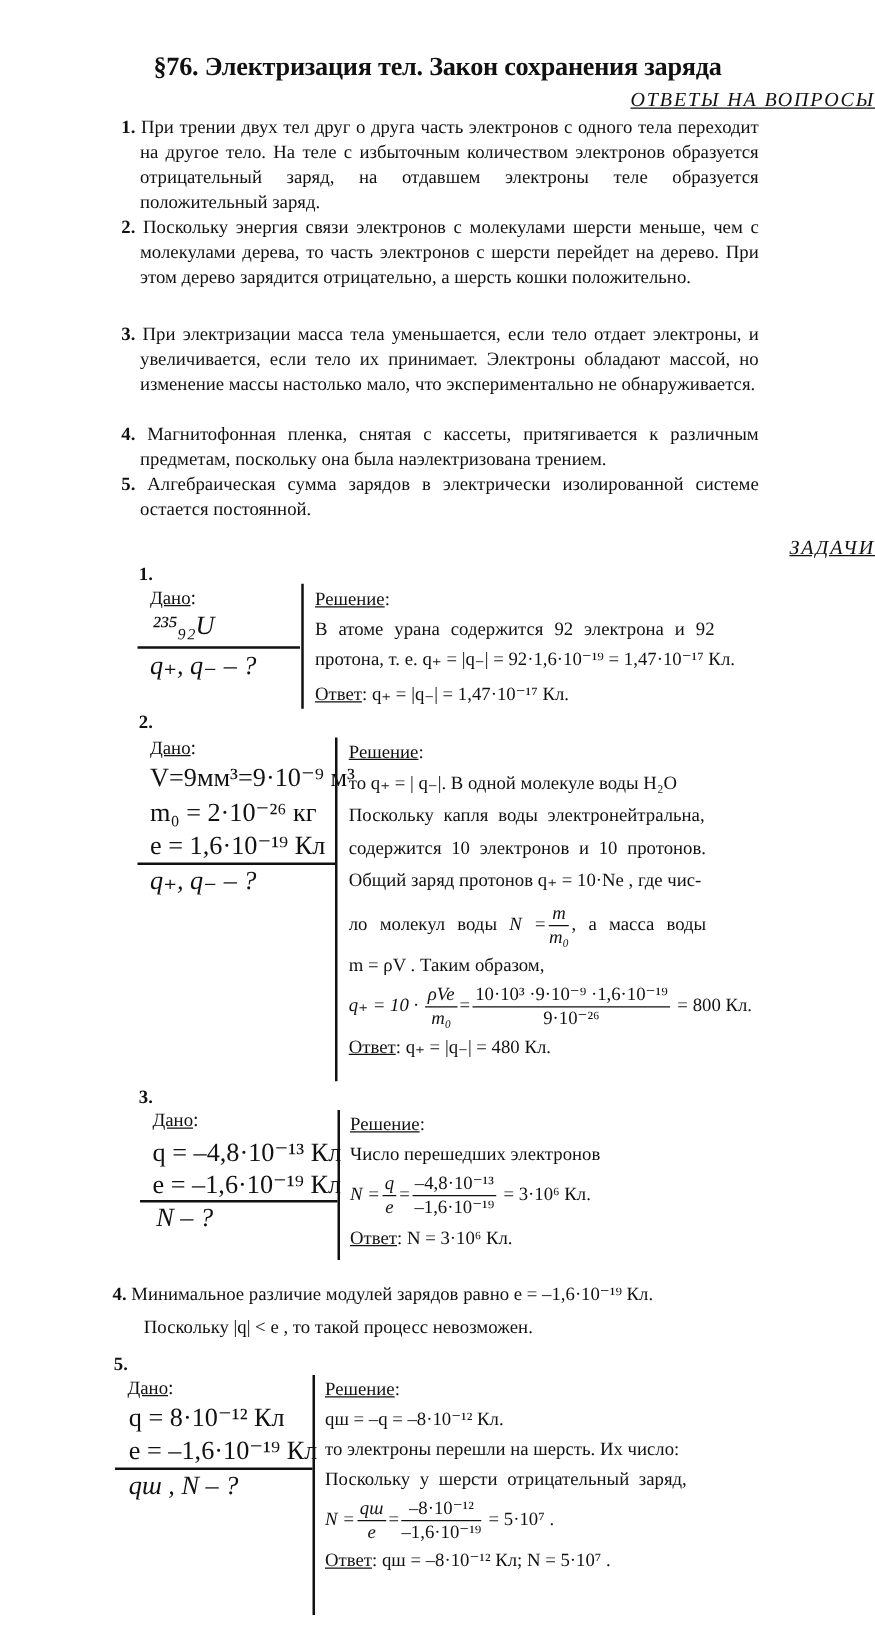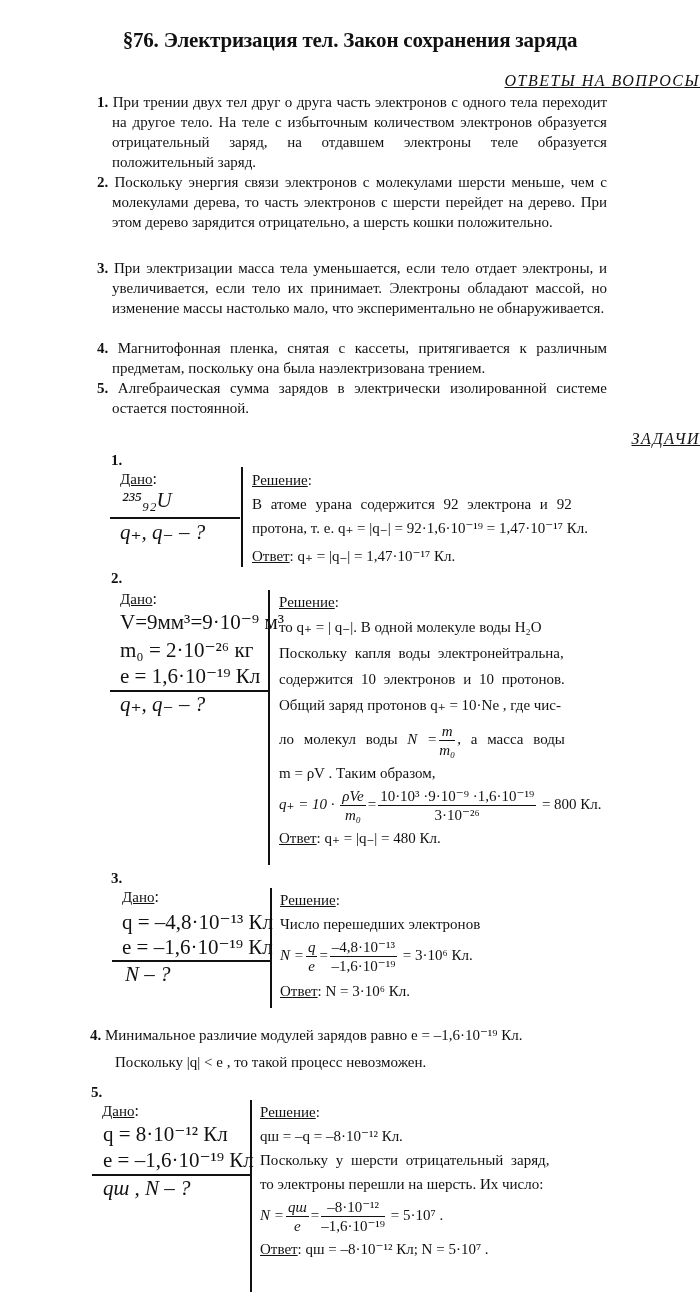--- a/index.html
+++ b/index.html
@@ -1,19 +1,19 @@
 <!DOCTYPE html>
 <html><head>
 <meta charset="utf-8">
 <style>
   html, body { margin:0; padding:0; background:#ffffff; }
   body { width:700px; height:1305px; position:relative; overflow:hidden; color:#111;
          font-family:"Liberation Serif", "DejaVu Serif", serif; }
   .abs { position:absolute; }
-  .title { left:0; width:700px; top:28px; text-align:center; font-weight:bold; font-size:21px; letter-spacing:-0.2px; }
+  .title { left:0; width:700px; top:41px; text-align:center; font-weight:bold; font-size:21px; letter-spacing:-0.2px; }
   .sub { left:0; width:700px; text-align:right; font-style:italic; font-size:16px; letter-spacing:1.5px; text-decoration:underline; }
   .qitem { position:absolute; left:97px; width:510px; font-size:15px; line-height:20px; text-align:justify; }
   .qitem .num { font-weight:bold; }
   .qitem .body { display:block; padding-left:15px; text-indent:-15px; }
   .pnum { font-weight:bold; font-size:15px; }
   .lbl { text-decoration:underline; font-size:15px; }
   .given { font-size:21px; line-height:24px; font-style:normal; }
   .it { font-style:italic; }
   .vline { position:absolute; width:1.5px; background:#111; }
   .hline { position:absolute; height:1.5px; background:#111; }
@@ -73,21 +73,21 @@
   <div style="line-height:26px; word-spacing:4px;">Поскольку капля воды электронейтральна,</div>
   <div style="line-height:26px; word-spacing:4px;">содержится 10 электронов и 10 протонов.</div>
   <div style="line-height:26px;">Общий заряд протонов q₊ = 10·Ne , где чис-</div>
   <div style="margin-top:4px; word-spacing:6px;">
     <span>ло молекул воды</span>
     <span class="it">N =</span><span class="frac it"><span class="n">m</span><span class="d">m₀</span></span><span>, а масса воды</span>
   </div>
   <div style="margin-top:2px;">m = ρV . Таким образом,</div>
   <div style="margin-top:2px;">
     <span class="it">q₊ = 10 ·</span>
-    <span class="frac it"><span class="n">ρVe</span><span class="d">m₀</span></span>=<span class="frac"><span class="n">10·10³ ·9·10⁻⁹ ·1,6·10⁻¹⁹</span><span class="d">3·10⁻²⁶</span></span>
+    <span class="frac it"><span class="n">ρVe</span><span class="d">m₀</span></span>=<span class="frac"><span class="n">10·10³ ·9·10⁻⁹ ·1,6·10⁻¹⁹</span><span class="d">9·10⁻²⁶</span></span>
     <span>= 800 Кл.</span>
   </div>
   <div style="margin-top:2px;"><span class="lbl">Ответ</span><span>:</span> <span>q₊ = |q₋| = 480 Кл.</span></div>
 </div>
 
 <div class="abs pnum" style="left:111px; top:870px;">3.</div>
 <div class="abs" style="left:122px; top:888px;"><span class="lbl">Дано</span><span>:</span></div>
 <div class="abs given" style="left:122px; top:910px;">q = –4,8·10⁻¹³ Кл</div>
 <div class="abs given" style="left:122px; top:935px;">e = –1,6·10⁻¹⁹ Кл</div>
 <div class="hline" style="left:112px; top:960px; width:158px;"></div>
@@ -111,20 +111,20 @@
 <div class="abs pnum" style="left:91px; top:1084px;">5.</div>
 <div class="abs" style="left:102px; top:1102px;"><span class="lbl">Дано</span><span>:</span></div>
 <div class="abs given" style="left:103px; top:1122px;">q = 8·10⁻¹² Кл</div>
 <div class="abs given" style="left:103px; top:1148px;">e = –1,6·10⁻¹⁹ Кл</div>
 <div class="hline" style="left:92px; top:1174px; width:158px;"></div>
 <div class="abs given it" style="left:103px; top:1176px;">qш , N – ?</div>
 <div class="vline" style="left:250px; top:1100px; height:192px;"></div>
 <div class="sol" style="left:260px; top:1100px; width:390px;">
   <div><span class="lbl">Решение</span><span>:</span></div>
   <div>qш = –q = –8·10⁻¹² Кл.</div>
+  <div>то электроны перешли на шерсть. Их число:</div>
   <div style="word-spacing:4px;">Поскольку у шерсти отрицательный заряд,</div>
-  <div>то электроны перешли на шерсть. Их число:</div>
   <div style="margin-top:2px;">
     <span class="it">N =</span><span class="frac it"><span class="n">qш</span><span class="d">e</span></span>=<span class="frac"><span class="n">–8·10⁻¹²</span><span class="d">–1,6·10⁻¹⁹</span></span>
     <span>= 5·10⁷ .</span>
   </div>
   <div style="margin-top:2px;"><span class="lbl">Ответ</span><span>:</span> <span>qш = –8·10⁻¹² Кл; N = 5·10⁷ .</span></div>
 </div>
 
 </body></html>

